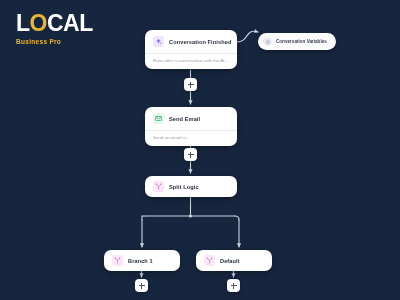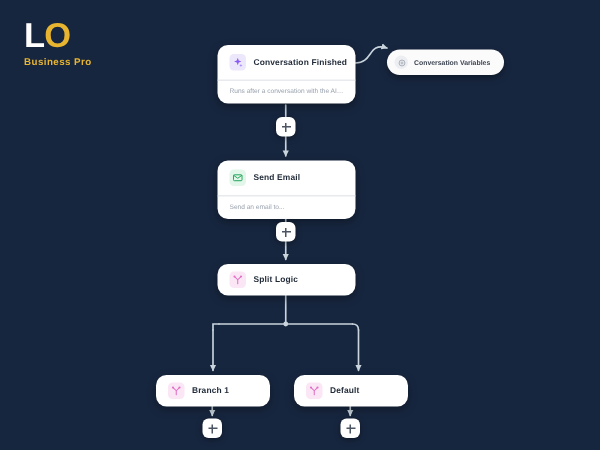--- a/index.html
+++ b/index.html
@@ -171,20 +171,21 @@
 </style>
 </head>
 <body>
 
 <div id="app">
 
   <div class="logo">
     <div class="logo-word">
       <span>L</span>
         <span class="gold">O</span>
+        <span>CAL</span>
     </div>
     <div class="logo-sub">Business Pro</div>
   </div>
 
   <svg id="wires" viewBox="0 0 400 300">
     <defs>
       <marker id="arrow" markerWidth="5" markerHeight="5" refX="3.4" refY="2.5" orient="auto">
         <path d="M0,0.6 L3.8,2.5 L0,4.4 Z" fill="#c9d4dc"></path>
       </marker>
     </defs>

